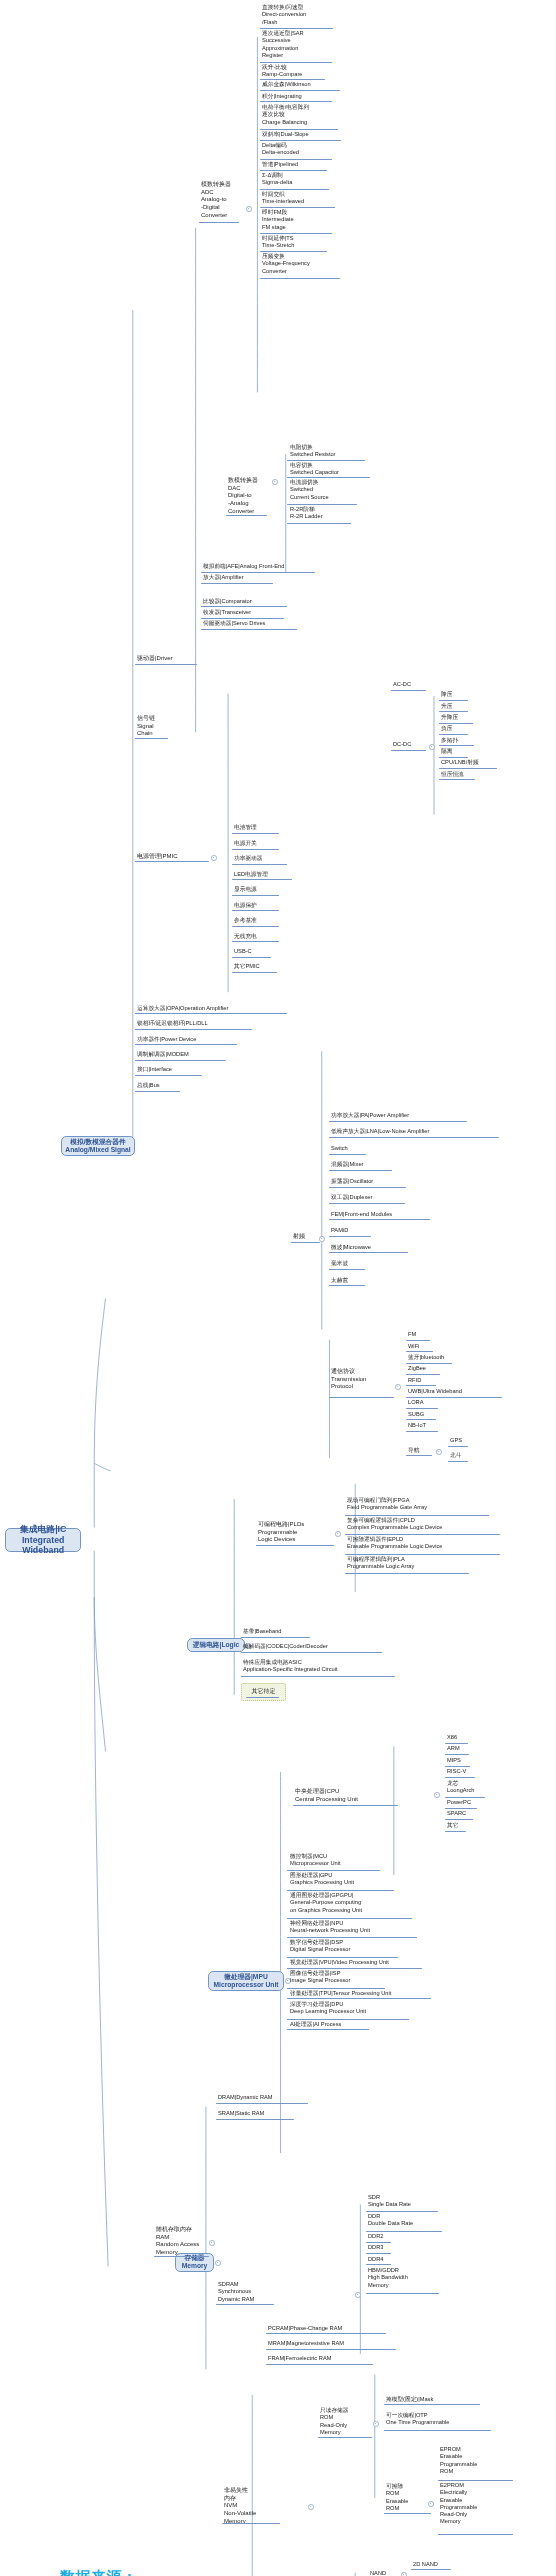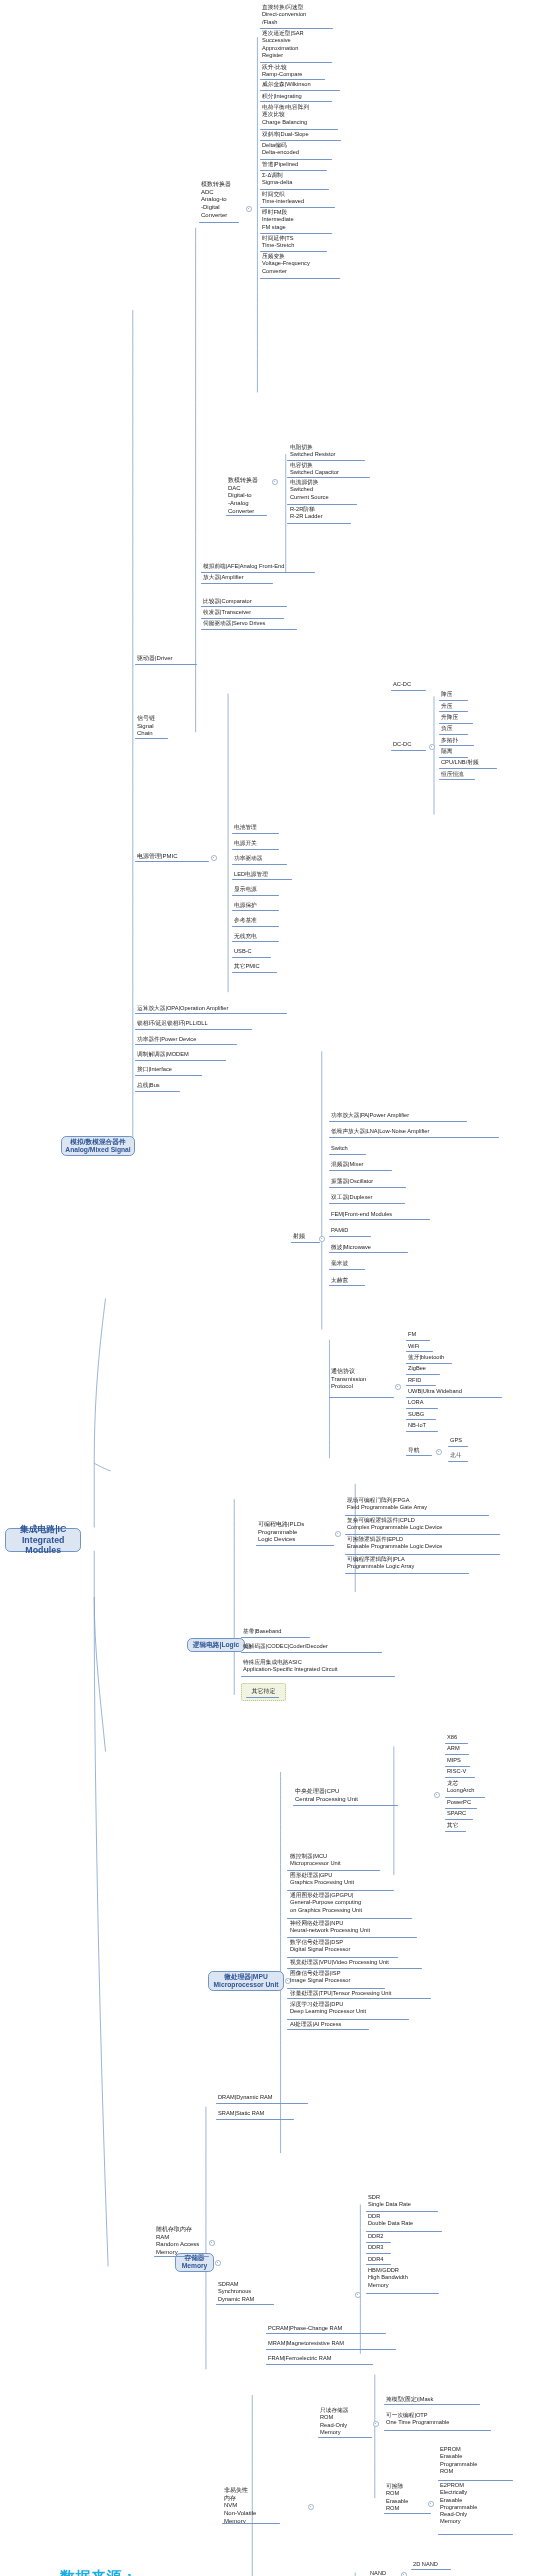--- a/index.html
+++ b/index.html
@@ -136,21 +136,21 @@
 
       <path d="M625,2410 C625,2250 625,2120 625,2040"></path>
       <path d="M625,2410 C625,2480 625,2540 625,2580"></path>
 
       <path d="M640,2710 C640,2640 640,2610 640,2600"></path>
       <path d="M640,2710 C640,2760 640,2800 640,2830"></path>
     </g>
   </svg>
 
   <div class="capsule" id="root-node" style="left:5.2px;top:1528px;width:76px;height:24px;">集成电路|IC
-Integrated Modules</div>
+Integrated Wideband</div>
 
   <div class="capsule branch-cap" style="left:61px;top:1136px;width:74px;height:19.6px;">模拟/数模混合器件
 Analog/Mixed Signal</div>
   <div class="capsule branch-cap" style="left:187px;top:1638px;width:58px;height:14.4px;">逻辑电路|Logic</div>
   <div class="capsule branch-cap" style="left:208px;top:1971px;width:76px;height:19.6px;">微处理器|MPU
 Microprocessor Unit</div>
   <div class="capsule branch-cap" style="left:175px;top:2253px;width:39px;height:18.5px;">存储器
 Memory</div>
 
   <div class="node" style="left:136px;top:715px;width:32px;">信号链

